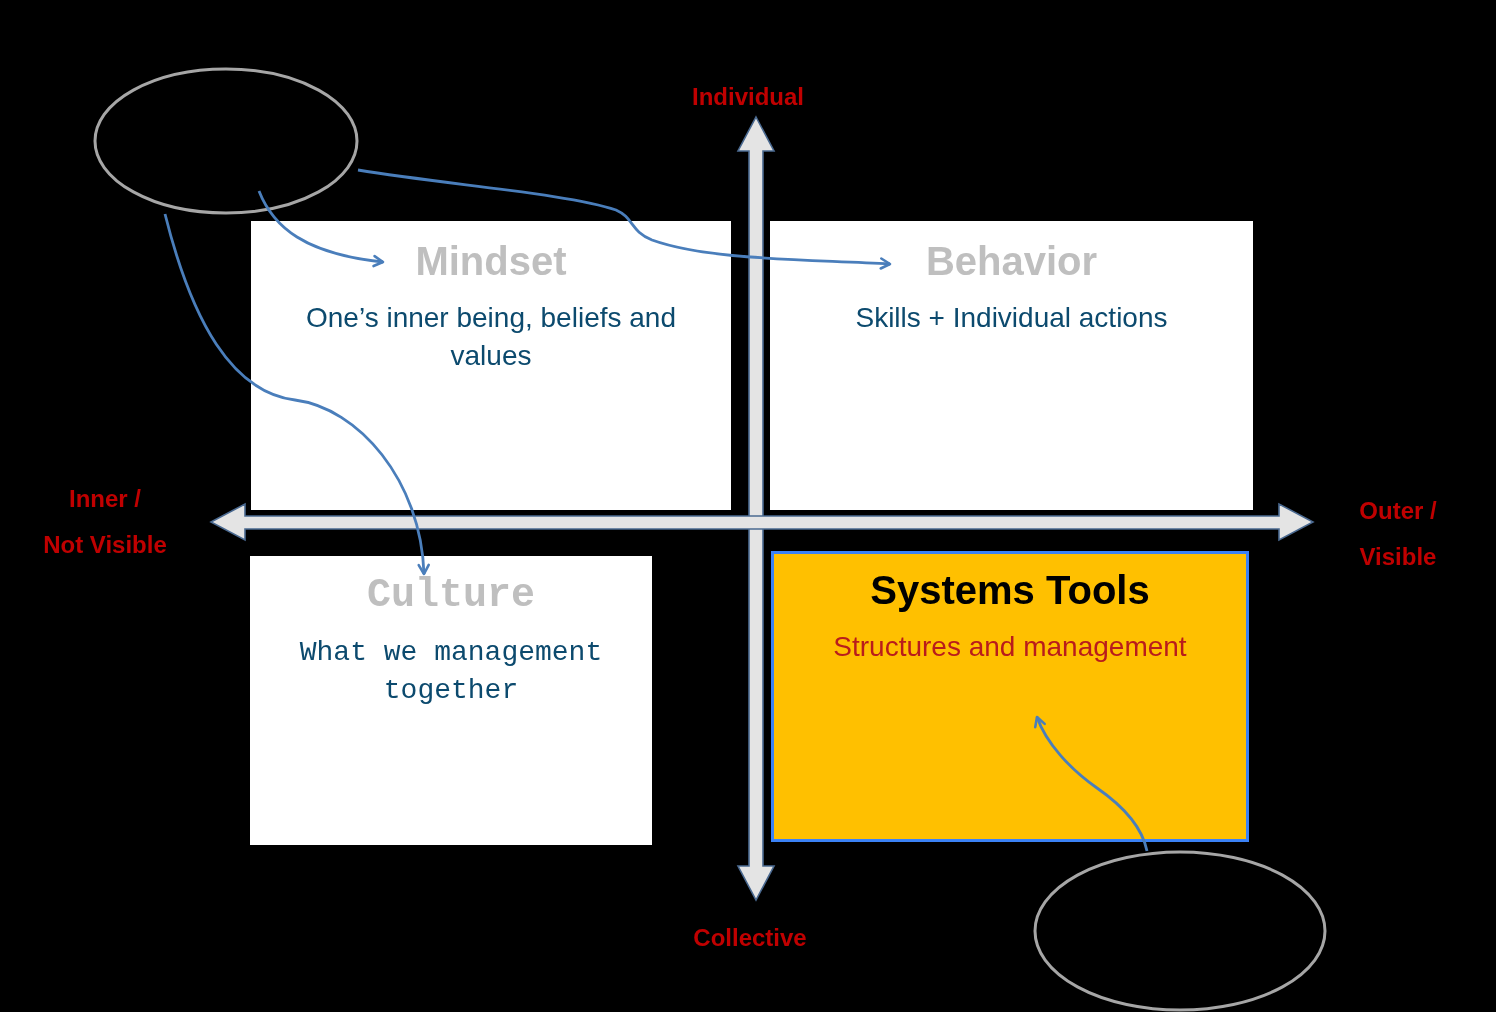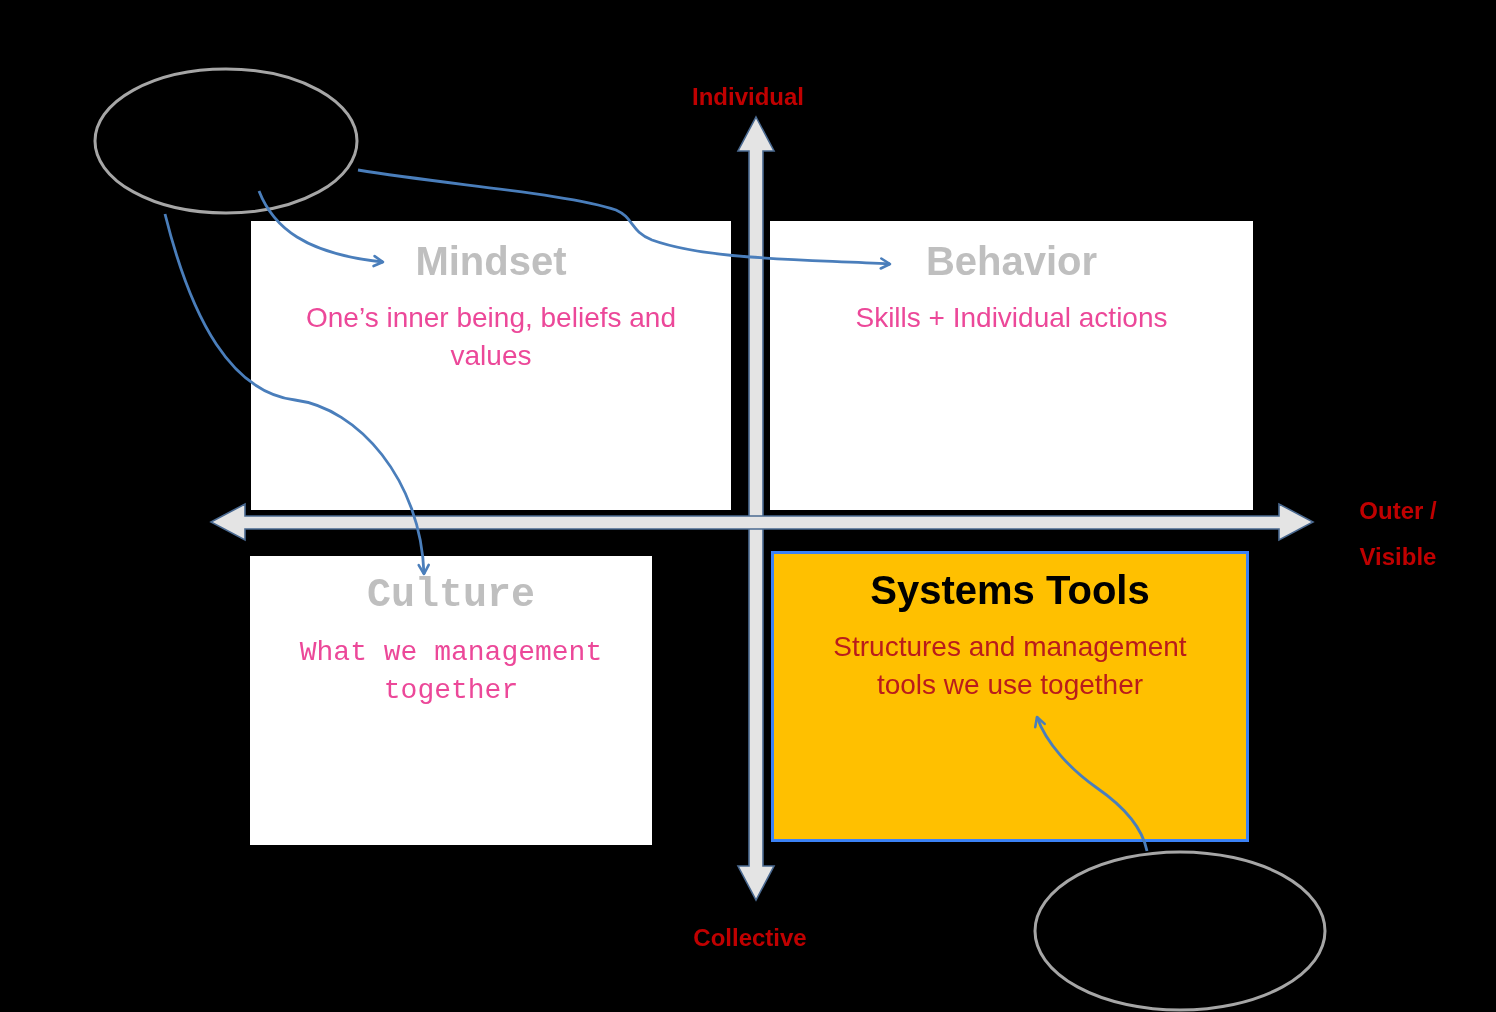--- a/index.html
+++ b/index.html
@@ -7,21 +7,21 @@
     position:relative;width:1496px;height:1012px;background:#000;
     font-family:"Liberation Sans","DejaVu Sans",sans-serif;overflow:hidden;
   }
   .shape-layer{position:absolute;left:0;top:0;z-index:3;pointer-events:none;}
   .box{position:absolute;z-index:2;background:#FFFFFF;text-align:center;}
   .box-mindset {left:251px;top:221px;width:480px;height:289px;}
   .box-behavior{left:770px;top:221px;width:483px;height:289px;}
   .box-culture {left:250px;top:556px;width:402px;height:289px;font-family:Liberation Mono, monospace;}
   .box-systems {left:771px;top:551px;width:472px;height:285px;background:#FFC000;border:3px solid #3b82f6;}
   .q-title{margin-top:16px;font-size:40px;font-weight:bold;color:#BFBFBF;line-height:48px;}
-  .q-desc{margin-top:14px;font-size:28px;color:#ec4899;line-height:38px;}
+  .q-desc{margin-top:14px;font-size:28px;color:#0c4a6e;line-height:38px;}
   .box-systems .q-title{color:#000000;margin-top:12px;}
   .box-systems .q-desc{color:#b91c1c;}
   .axis-label{position:absolute;z-index:4;color:#C00000;font-weight:bold;font-size:24px;text-align:center;}
   .label-individual{left:598px;top:83px;width:300px;}
   .label-collective{left:600px;top:924px;width:300px;}
   .label-inner{left:5px;top:476px;width:200px;line-height:46px;}
   .label-outer{left:1298px;top:488px;width:200px;line-height:46px;}
 </style>
 </head>
 <body>
@@ -71,27 +71,30 @@
     <div class="q-title">Culture</div>
     <div class="q-desc">
       <div>What we management together</div>
     </div>
   </div>
 
   <div class="box box-systems">
     <div class="q-title">Systems Tools</div>
     <div class="q-desc">
       <div>Structures and management</div>
-      <div>tools we use together</div>
     </div>
   </div>
 
   <div class="axis-label label-individual">Individual</div>
 
   <div class="axis-label label-collective">Collective</div>
 
+  <div class="axis-label label-inner side">
+    <div>Inner /</div>
+    <div>Not Visible</div>
+  </div>
 
   <div class="axis-label label-outer side">
     <div>Outer /</div>
     <div>Visible</div>
   </div>
 
 </div>
 
 </body></html>

